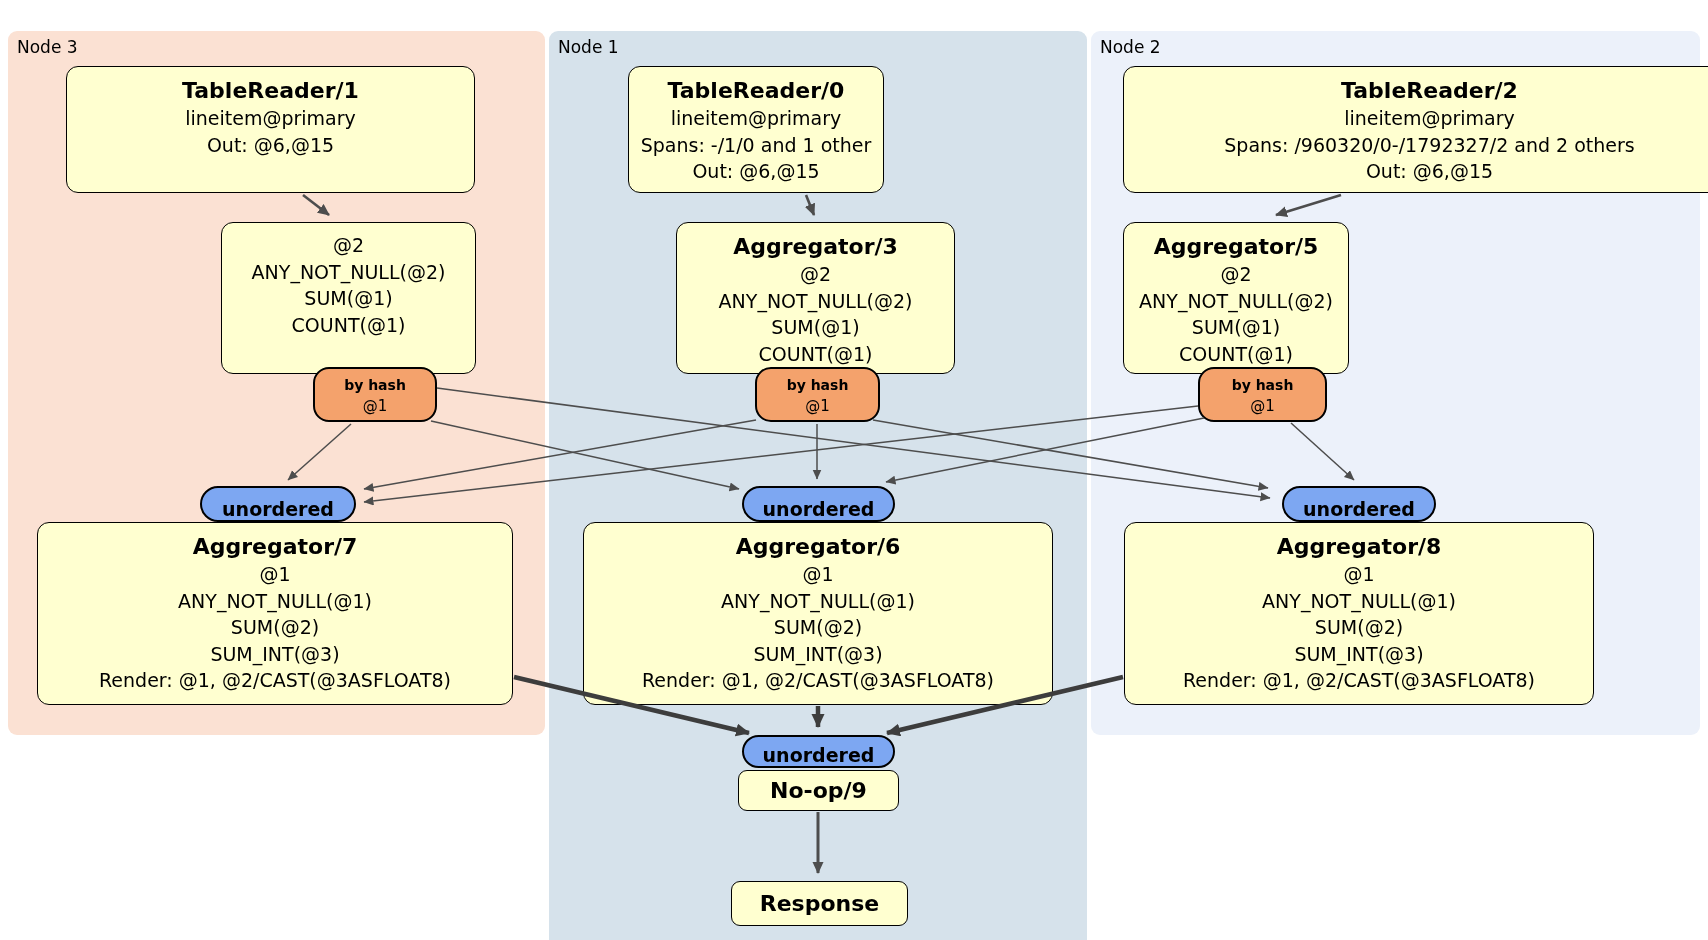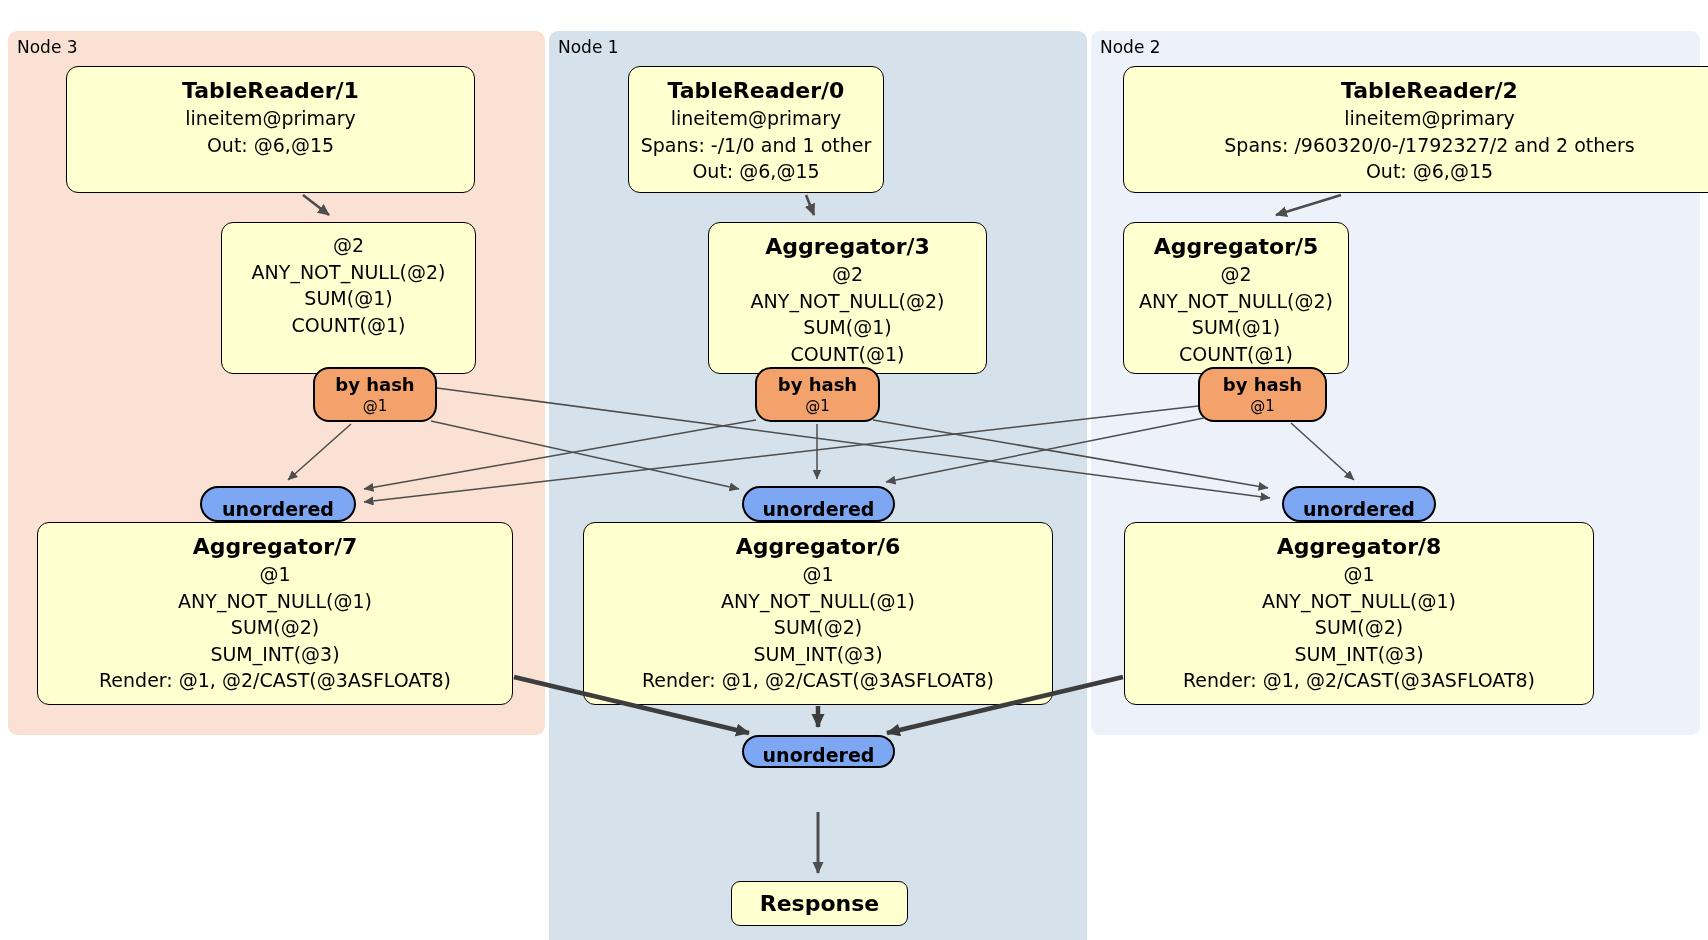--- a/index.html
+++ b/index.html
@@ -20,21 +20,21 @@
   .proc .l{font-size:19px;line-height:26.5px;white-space:nowrap;}
   .proc2{
     position:absolute;box-sizing:border-box;background:#ffffd0;border:1.8px solid #000;
     border-radius:9px;display:flex;align-items:center;justify-content:center;
     font-size:22px;font-weight:bold;z-index:1;white-space:nowrap;
   }
   .router{
     position:absolute;box-sizing:border-box;background:#f4a26c;border:2px solid #000;
     border-radius:16px;text-align:center;z-index:2;padding-top:4px;
   }
-  .router .rt{font-size:18px;font-weight:bold;line-height:24px;}
+  .router .rt{font-size:14px;font-weight:bold;line-height:24px;}
   .router .rk{font-size:15px;line-height:18px;}
   .pill{
     position:absolute;box-sizing:border-box;background:#7da7f2;border:2px solid #000;
     border-radius:18px;display:flex;align-items:flex-end;justify-content:center;
     font-size:19px;font-weight:bold;z-index:2;white-space:nowrap;
   }
   svg.edges{position:absolute;left:0;top:0;z-index:3;pointer-events:none;}
 </style>
 </head>
 <body>
@@ -68,21 +68,21 @@
     <div class="l">Spans: /960320/0-/1792327/2 and 2 others</div>
     <div class="l">Out: @6,@15</div>
   </div>
 
   <div class="proc" style="left:221px;top:199px;width:255px;height:152px">
     <div class="l">@2</div>
     <div class="l">ANY_NOT_NULL(@2)</div>
     <div class="l">SUM(@1)</div>
     <div class="l">COUNT(@1)</div>
   </div>
-  <div class="proc" style="left:708px;top:199px;width:279px;height:152px">
+  <div class="proc" style="left:676px;top:199px;width:279px;height:152px">
     <div class="t">Aggregator/3</div>
     <div class="l">@2</div>
     <div class="l">ANY_NOT_NULL(@2)</div>
     <div class="l">SUM(@1)</div>
     <div class="l">COUNT(@1)</div>
   </div>
   <div class="proc" style="left:1123px;top:199px;width:226px;height:152px">
     <div class="t">Aggregator/5</div>
     <div class="l">@2</div>
     <div class="l">ANY_NOT_NULL(@2)</div>
@@ -134,20 +134,23 @@
     <div class="l">@1</div>
     <div class="l">ANY_NOT_NULL(@1)</div>
     <div class="l">SUM(@2)</div>
     <div class="l">SUM_INT(@3)</div>
     <div class="l">Render: @1, @2/CAST(@3ASFLOAT8)</div>
   </div>
 
   <div class="pill" style="left:742px;top:712px;width:153px;height:33px">
     <span>unordered</span>
   </div>
+  <div class="proc2" style="left:738px;top:747px;width:161px;height:41px">
+    <span>No-op/9</span>
+  </div>
   <div class="proc2" style="left:731px;top:858px;width:177px;height:45px">
     <span>Response</span>
   </div>
 
   <svg class="edges" width="1708" height="940" viewBox="0 0 1708 940">
     <defs>
       <marker id="ah-thin" markerUnits="userSpaceOnUse" markerWidth="12" markerHeight="10" refX="9.5" refY="4.5" orient="auto">
         <path d="M0,0 L10,4.5 L0,9 z" fill="#4d4d4d"></path>
       </marker>
       <marker id="ah-med" markerUnits="userSpaceOnUse" markerWidth="14" markerHeight="12" refX="11" refY="5.5" orient="auto">

